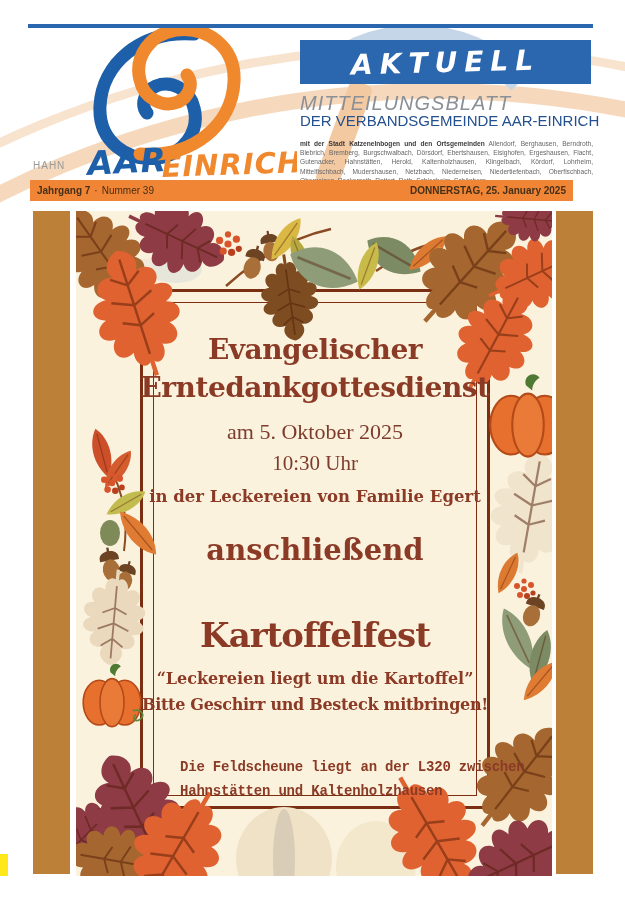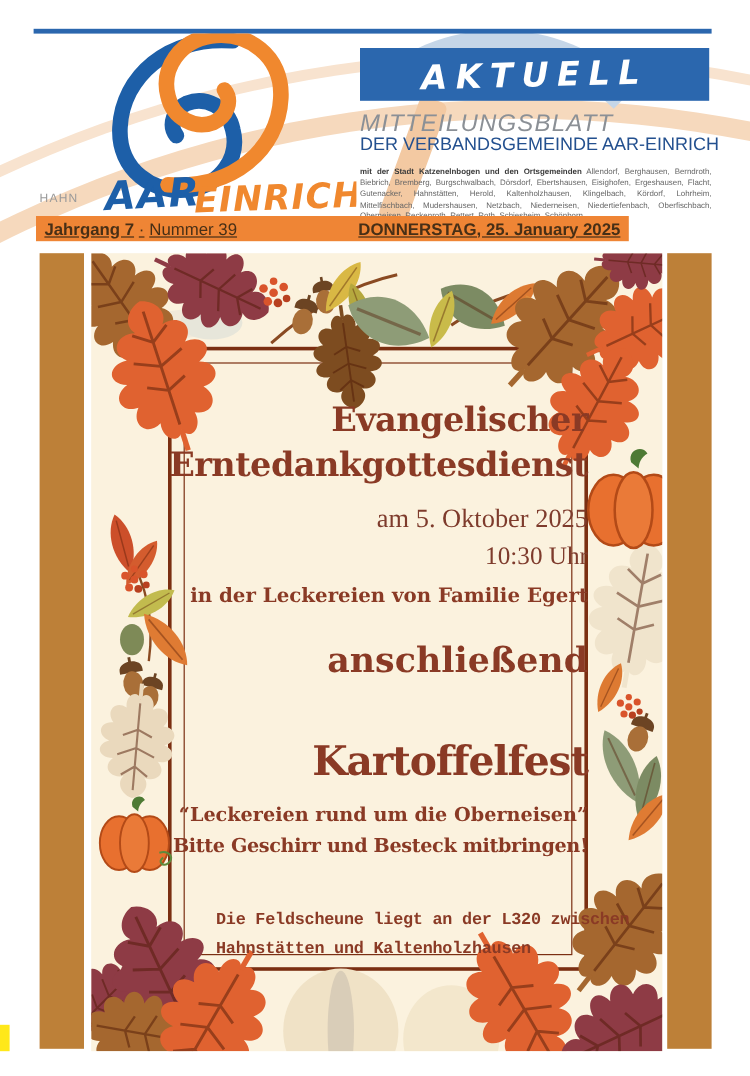--- a/index.html
+++ b/index.html
@@ -32,39 +32,39 @@
   .banner span{color:#fff;font-family:"DejaVu Sans",sans-serif;font-weight:bold;font-style:italic;
                font-size:28px;letter-spacing:7px;transform:rotate(-1.5deg);}
   .sub1{position:absolute;left:300px;top:92px;font-size:20px;color:#8b9096;
         letter-spacing:1px;z-index:2;font-style:italic;}
   .sub2{position:absolute;left:300px;top:112px;font-size:15px;font-weight:normal;
         color:#23508f;z-index:2;}
   .munis{position:absolute;left:300px;top:139px;width:293px;margin:0;
          font-size:6.6px;line-height:1.4;text-align:justify;color:#666;z-index:2;}
   .munis b{color:#3b3b3b;}
   
-  .issuebar{position:absolute;left:30px;top:180px;width:494px;height:21px;
+  .issuebar{position:absolute;left:30px;top:180px;width:543px;height:21px;
             background:var(--bar-orange,#ef8535);display:flex;align-items:center;
             justify-content:space-between;padding:0 7px;box-sizing:border-box;
-            font-size:14px;color:#472f16;z-index:3;text-decoration:underline;}
+            font-size:10px;color:#472f16;z-index:3;}
   .issuebar .vol{font-weight:bold;}
   .issuebar .sep{margin:0 4px;}
   .issuebar .date{font-weight:bold;}
   
   .strip{position:absolute;top:211px;width:37px;height:663px;
          background:var(--strip-brown,#bd8038);}
   .strip.left{left:33px;} .strip.right{left:556px;}
   .poster{position:absolute;left:76px;top:211px;width:476px;height:665px;
           background:var(--poster-cream,#fbf2de);overflow:hidden;}
   .frame-outer{position:absolute;left:64px;top:78px;width:350px;height:520px;
                border:3px solid var(--frame-brown,#7b2f12);box-sizing:border-box;z-index:1;}
   .frame-inner{position:absolute;left:10px;top:10px;right:10px;bottom:10px;
                border:1.5px solid var(--frame-brown,#7b2f12);}
   .deco{position:absolute;left:0;top:0;z-index:2;pointer-events:none;}
-  .ptext{position:absolute;left:64px;width:350px;text-align:right;z-index:3;
+  .ptext{position:absolute;left:64px;width:350px;text-align:center;z-index:3;
          color:var(--heading-red,#8a3a25);font-family:"DejaVu Serif",serif;
          font-weight:bold;white-space:nowrap;}
   .serifbig{font-size:28px;letter-spacing:-0.5px;}
   .sans{font-family:Liberation Serif, serif;font-weight:normal;
         color:var(--body-red,#7e3b2c);}
   .dir{text-align:left;padding-left:40px;box-sizing:border-box;font-size:14px;letter-spacing:-0.2px;font-family:Liberation Mono, monospace;}
   .yellow-tab{position:absolute;left:0;top:854px;width:8px;height:22px;
               background:var(--highlight-yellow,#ffe81a);}
 </style>
 </head>
@@ -206,20 +206,20 @@
       <use href="#oak" transform="translate(445,650) rotate(-115) scale(1.4)" color="#8e3b45"></use>
     </svg>
 
     <div class="ptext serifbig" style="top:122px">Evangelischer</div>
     <div class="ptext serifbig" style="top:160px">Erntedankgottesdienst</div>
     <div class="ptext sans" style="top:208px;font-size:22px">am 5. Oktober 2025</div>
     <div class="ptext sans" style="top:240px;font-size:21px">10:30 Uhr</div>
     <div class="ptext" style="top:276px;font-size:16.5px">in der Leckereien von Familie Egert</div>
     <div class="ptext" style="top:322px;font-size:29px">anschließend</div>
     <div class="ptext" style="top:404px;font-size:34px;letter-spacing:-1px">Kartoffelfest</div>
-    <div class="ptext" style="top:458px;font-size:16px">“Leckereien rund um die Oberneisen”</div>
+    <div class="ptext" style="top:458px;font-size:16px">“Leckereien liegt um die Kartoffel”</div>
     <div class="ptext" style="top:484px;font-size:16px;letter-spacing:-0.3px">Bitte Geschirr und Besteck mitbringen!</div>
     <div class="ptext dir" style="top:548px">Die Feldscheune liegt an der L320 zwischen</div>
     <div class="ptext dir" style="top:572px">Hahnstätten und Kaltenholzhausen</div>
   </div>
 
   <div class="yellow-tab"></div>
 </div>
 
 </body></html>

